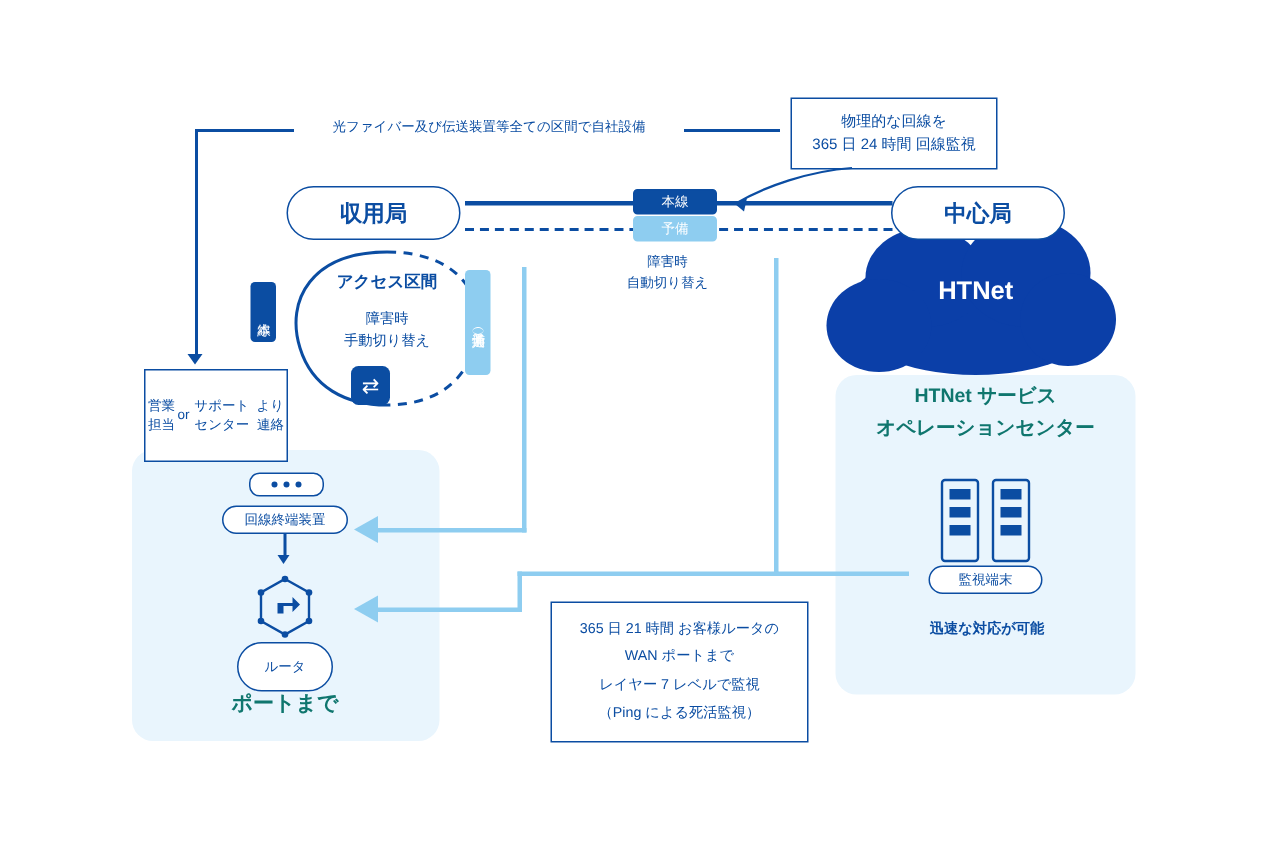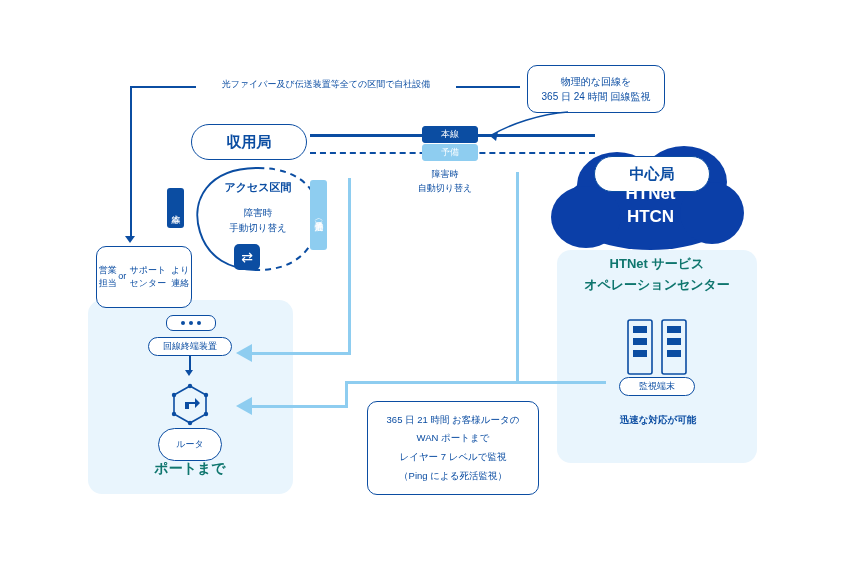--- a/index.html
+++ b/index.html
@@ -16,21 +16,21 @@
     border:1.5px solid #0b4da2;
     border-radius:999px;
     background:#ffffff;
     color:#0b4da2;
     display:flex;align-items:center;justify-content:center;
     text-align:center;
     box-sizing:border-box;
   }
   .roundbox{
     border:1.5px solid #0b4da2;
-    border-radius:10px;
+    border-radius:0;
     background:#ffffff;
     color:#0b4da2;
     display:flex;align-items:center;justify-content:center;
     text-align:center;
     box-sizing:border-box;
     line-height:1.55;
   }
   .panel{
     background:#e9f5fd;
     border-radius:14px;
@@ -72,42 +72,41 @@
   <div class="abs panel" style="left:88px;top:300px;width:205px;height:194px;"></div>
   <div class="abs panel" style="left:557px;top:250px;width:200px;height:213px;"></div>
 
   <div class="cloud" style="left:563px;top:166px;width:175px;height:84px;"></div>
   <div class="cloud" style="left:577px;top:152px;width:80px;height:66px;"></div>
   <div class="cloud" style="left:641px;top:146px;width:86px;height:72px;"></div>
   <div class="cloud" style="left:551px;top:186px;width:70px;height:62px;"></div>
   <div class="cloud" style="left:680px;top:182px;width:64px;height:62px;"></div>
   <div class="cloud-text" style="left:563px;top:183px;width:175px;">
     <div>HTNet</div>
-    <div>HTCN</div>
   </div>
 
   <div class="abs ln" style="left:130px;top:86px;width:390px;height:1.5px;"></div>
 
   <div class="abs ln" style="left:130px;top:86px;width:1.5px;height:152px;"></div>
 
   <div class="abs" style="left:125px;top:236px;width:0;height:0;border-left:5px solid transparent;border-right:5px solid transparent;border-top:7px solid #0b4da2;"></div>
   <div class="abs arrow-note" style="left:196px;top:78px;width:260px;text-align:center;background:#ffffff;">光ファイバー及び伝送装置等全ての区間で自社設備</div>
 
   <div class="abs roundbox" style="left:527px;top:65px;width:138px;height:48px;font-size:10px;flex-direction:column;">
     <div>物理的な回線を</div>
     <div>365 日 24 時間 回線監視</div>
   </div>
 
   <svg class="abs" style="left:440px;top:110px;width:130px;height:36px;" viewBox="0 0 130 36">
     <path d="M128 2 C100 4, 70 14, 50 26" stroke="#0b4da2" stroke-width="1.5" fill="none"></path>
     <polygon points="50,26 58,22 56,31" fill="#0b4da2"></polygon>
   </svg>
 
   <div class="abs pill" style="left:191px;top:124px;width:116px;height:36px;font-size:15px;font-weight:bold;">収用局</div>
-  <div class="abs pill" style="left:594px;top:124px;width:116px;height:36px;font-size:15px;font-weight:bold;margin-top:32px;">中心局</div>
+  <div class="abs pill" style="left:594px;top:124px;width:116px;height:36px;font-size:15px;font-weight:bold;">中心局</div>
 
   <div class="abs ln" style="left:310px;top:134px;width:285px;height:2.5px;"></div>
 
   <div class="abs dash-h" style="left:310px;top:152px;width:285px;"></div>
 
   <div class="abs pill" style="left:422px;top:126px;width:56px;height:17px;background:#0b4da2;border-color:#0b4da2;color:#ffffff;font-size:9px;border-radius:3px;">本線</div>
   <div class="abs pill" style="left:422px;top:144px;width:56px;height:17px;background:#8ecdf0;border-color:#8ecdf0;color:#ffffff;font-size:9px;border-radius:3px;">予備</div>
 
   <div class="abs small" style="left:390px;top:168px;width:110px;text-align:center;line-height:1.5;">
     <div class="lbl">障害時</div>

